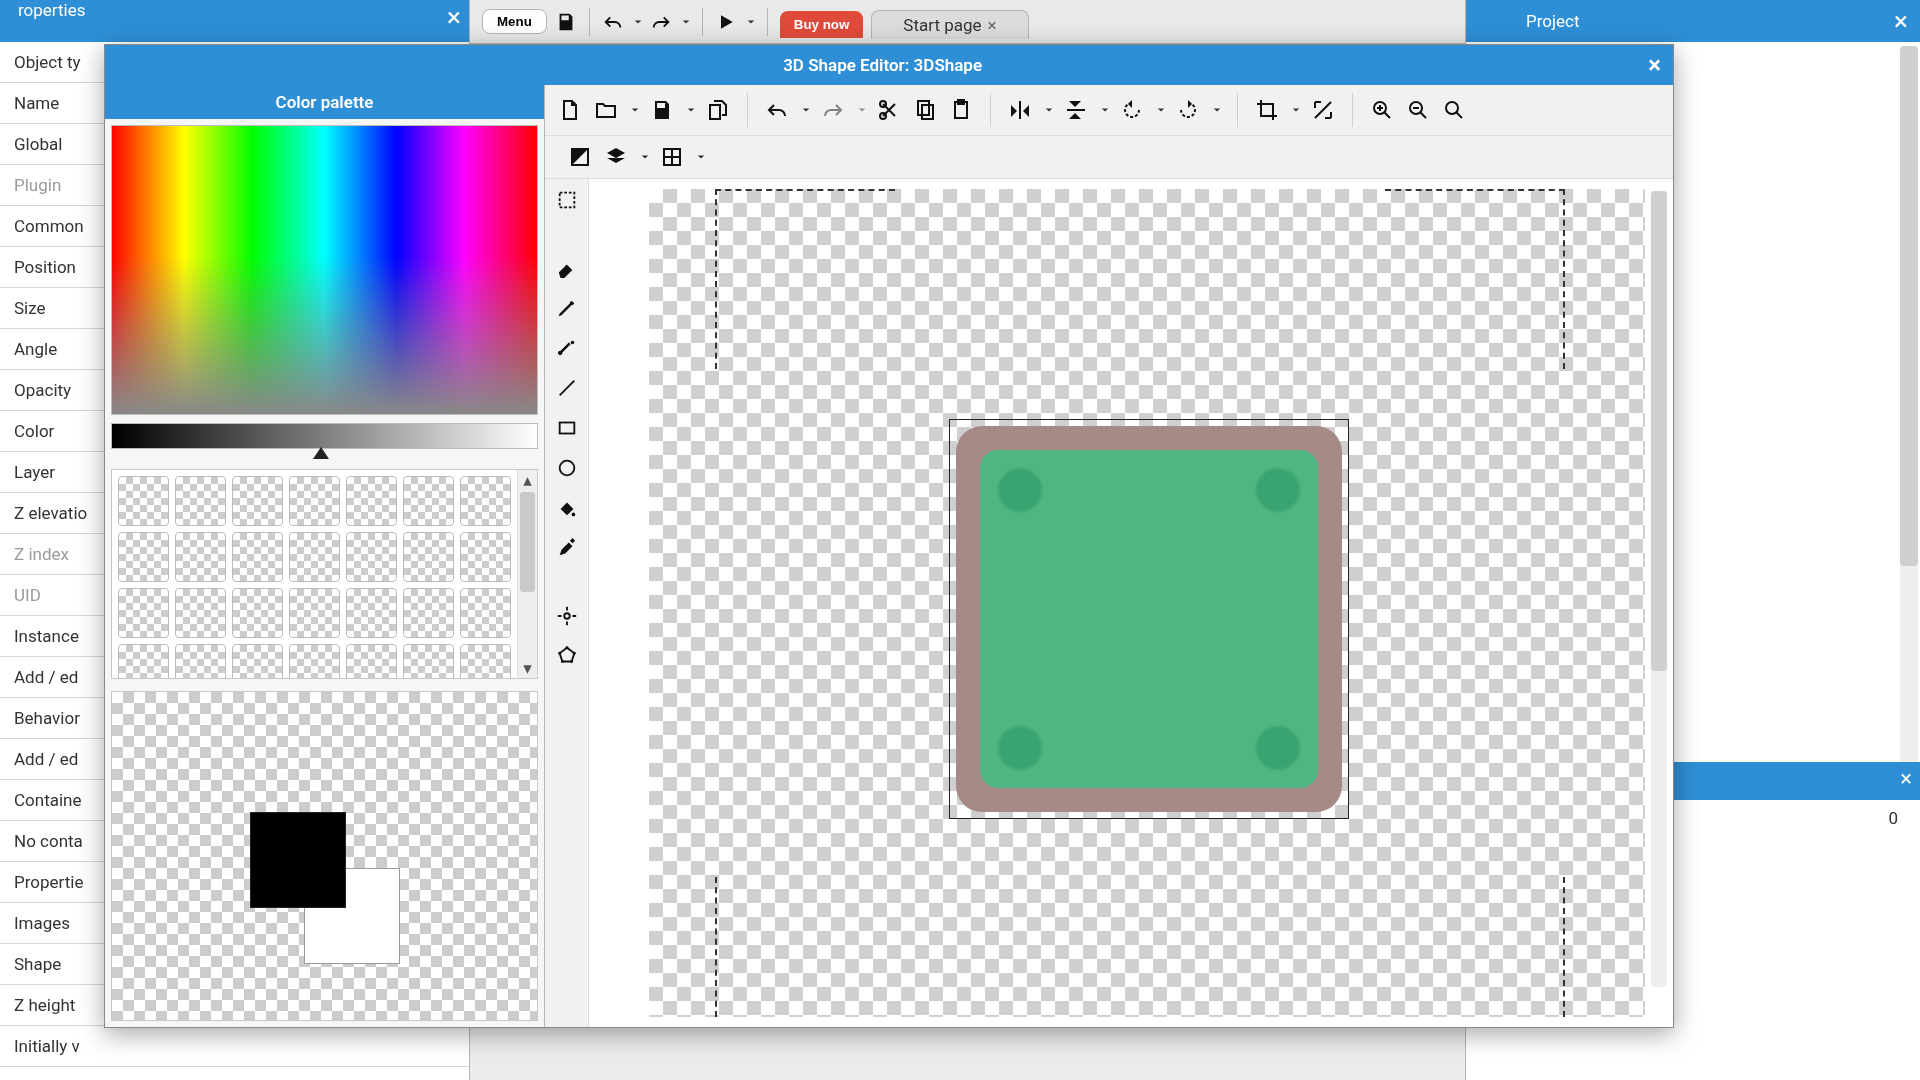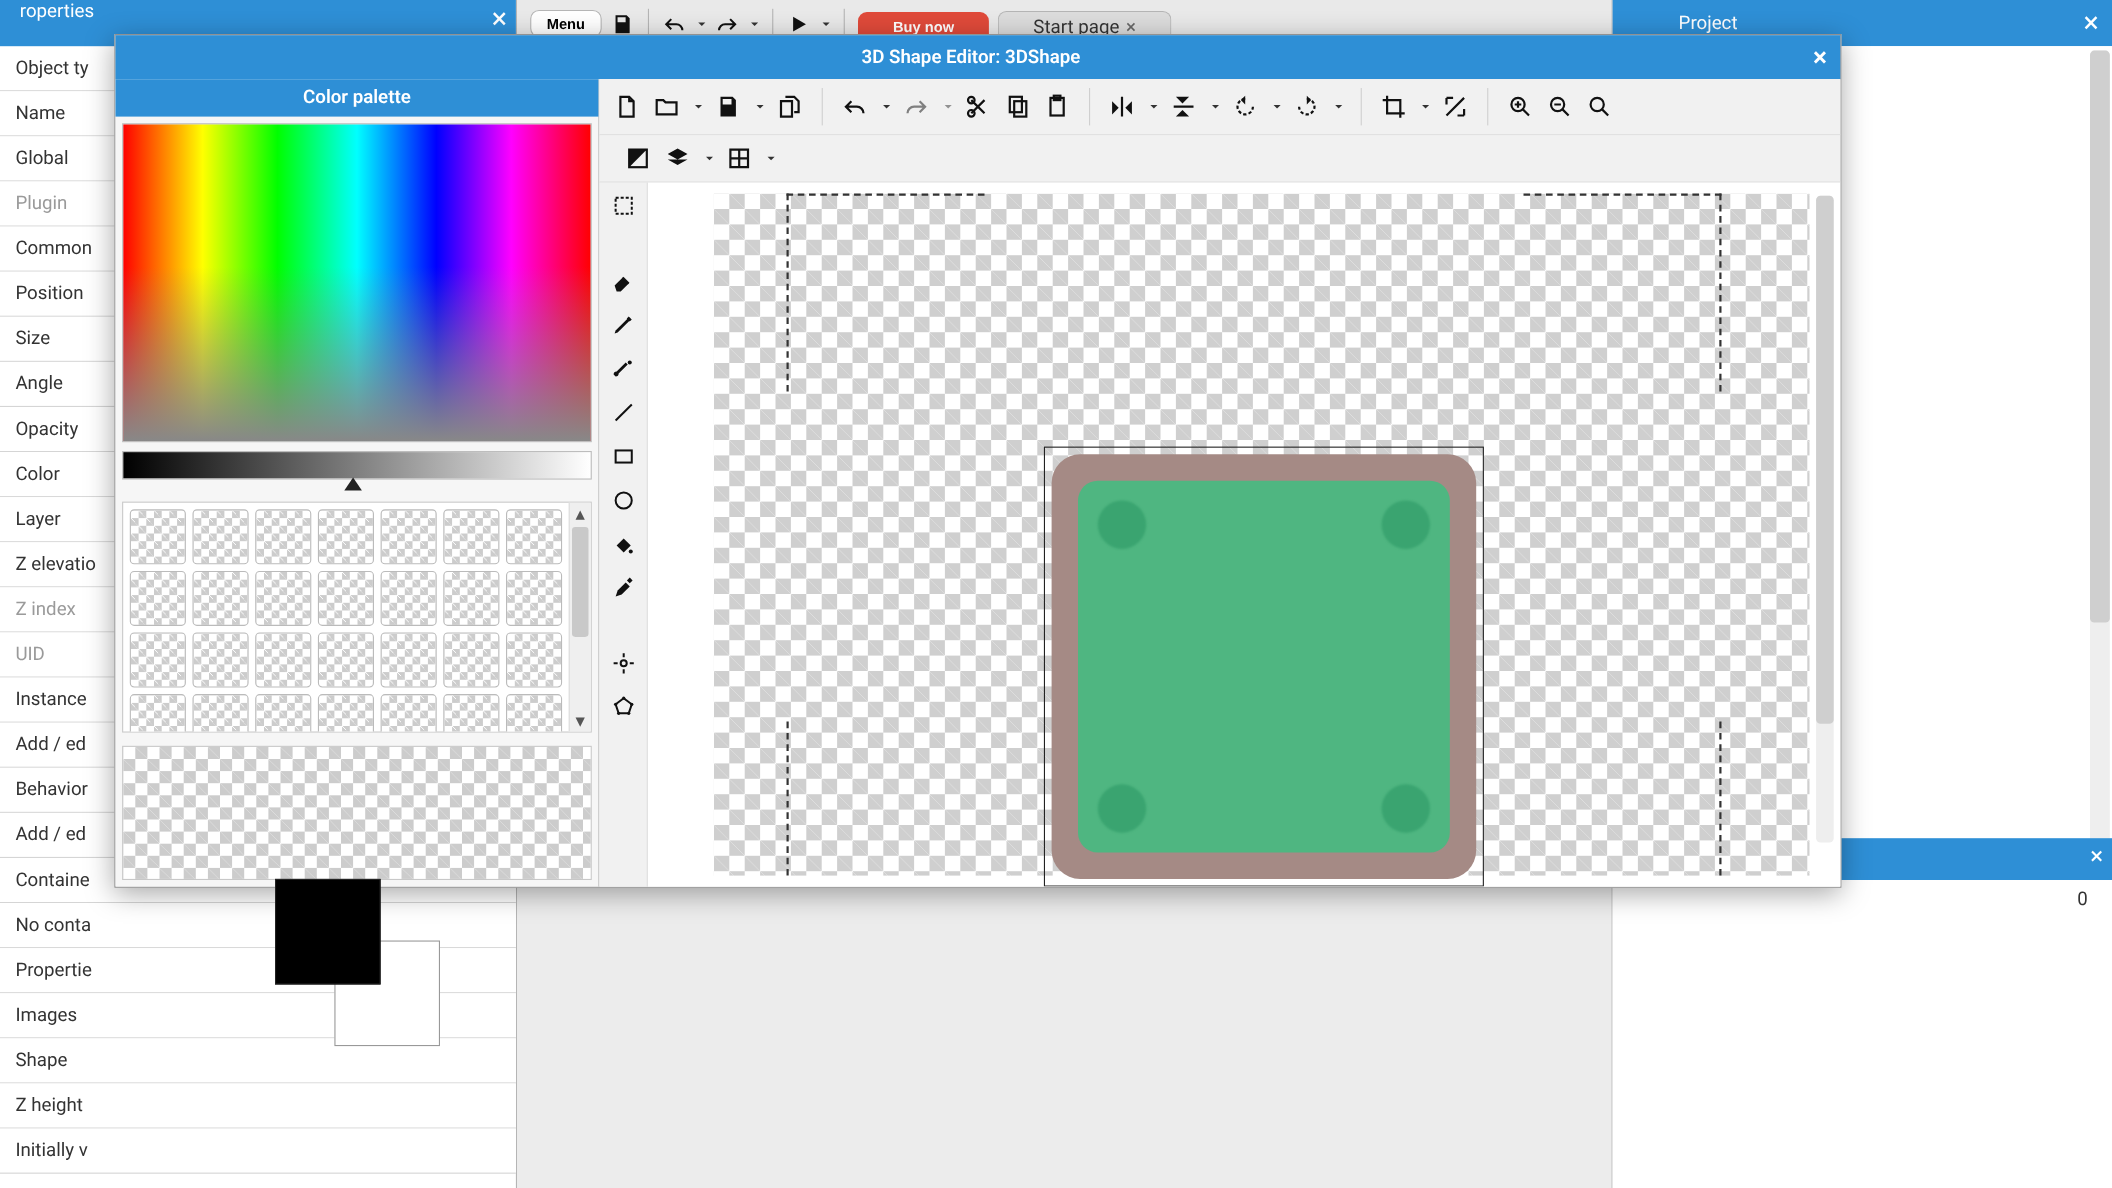--- a/index.html
+++ b/index.html
@@ -25,21 +25,21 @@
   .prop-row{height:41px;border-bottom:1px solid var(--row-border);display:flex;align-items:center;padding:0 14px;background:#fff;white-space:nowrap;overflow:hidden;color:#333;}
   .prop-row.muted{color:#9a9a9a;}
 
   
   .bg-topbar{position:absolute;left:470px;top:0;right:0;height:44px;display:flex;align-items:center;gap:8px;padding:0 12px;background:#e9e9e9;border-bottom:1px solid var(--border);}
   .menu-btn{padding:4px 14px;border:1px solid var(--border);background:#fff;border-radius:8px;font-weight:600;}
   .tbar-ico{width:22px;height:22px;display:inline-flex;align-items:center;justify-content:center;color:#111;}
   .tbar-sep{width:1px;height:28px;background:var(--border);margin:0 4px;}
   .tab{display:flex;align-items:center;gap:6px;padding:4px 31px;border:1px solid var(--border);border-bottom:none;background:var(--tab-bg);border-radius:8px 8px 0 0;margin-top:6px;}
   .tab .x{color:#666;}
-  .buy-btn{background:var(--red);color:#fff;font-weight:700;border:none;border-radius:8px 8px 0 0;padding:6px 32px;margin-top:6px;}
+  .buy-btn{background:var(--red);color:#fff;font-weight:700;border:none;border-radius:8px 8px 0 0;padding:6px 14px;margin-top:6px;}
   .spacer{flex:1;}
   .edition-badge{border:1px solid var(--border);border-radius:8px;background:#fff;padding:3px 10px;color:#666;font-weight:600;}
   .guest{display:flex;align-items:center;gap:6px;color:#666;font-weight:600;}
   .avatar{width:24px;height:24px;border-radius:50%;background:#bbb;display:inline-flex;align-items:center;justify-content:center;color:#fff;}
 
   
   .bg-right-panel{position:absolute;right:0;top:0;width:455px;height:1080px;background:#fff;border-left:1px solid var(--border);}
   .bg-right-panel .panel-header{height:42px;background:var(--blue);color:#fff;display:flex;align-items:center;padding:0 12px;}
   .bg-right-panel .panel-header .title{flex:1;margin-left:48px;}
   .bg-right-panel .panel-header .close{color:#fff;font-size:26px;line-height:26px;}
@@ -47,21 +47,21 @@
   .proj-scroll{position:absolute;right:2px;top:4px;width:18px;height:720px;background:#eee;border-radius:4px;}
   .proj-scroll .thumb{position:absolute;right:0;left:0;top:0;height:520px;background:#cfcfcf;border-radius:4px;}
   .proj-item{padding:12px 18px;color:#333;}
   .proj-blue-bar{position:absolute;left:0;right:0;height:38px;background:var(--blue);}
   .proj-blue-bar .close{position:absolute;right:8px;top:4px;color:#fff;font-size:22px;}
   .proj-value{position:absolute;right:22px;color:#333;}
   
   svg.caret path{fill:#333;}
 
   
-  .modal{position:absolute;left:104px;top:31px;width:1570px;height:776px;background:var(--panel-light);border:1px solid #888;box-shadow:0 6px 24px rgba(0,0,0,0.35);}
+  .modal{position:absolute;left:104px;top:44px;width:1570px;height:984px;background:var(--panel-light);border:1px solid #888;box-shadow:0 6px 24px rgba(0,0,0,0.35);}
   .modal-title{height:40px;background:var(--blue);color:#fff;display:flex;align-items:center;padding:0 12px;font-weight:600;}
   .modal-title .t{flex:1;text-align:center;}
   .modal-title .x{font-size:24px;line-height:24px;cursor:pointer;}
   .modal-body{display:flex;height:calc(100% - 40px);}
 
   
   .leftcol{width:440px;display:flex;flex-direction:column;border-right:1px solid var(--border);background:#f6f6f6;}
   .palette-title{height:34px;background:var(--blue);color:#fff;display:flex;align-items:center;justify-content:center;font-weight:600;}
   .hue-box{height:290px;margin:6px;border:1px solid #bdbdbd;position:relative;
     background:

